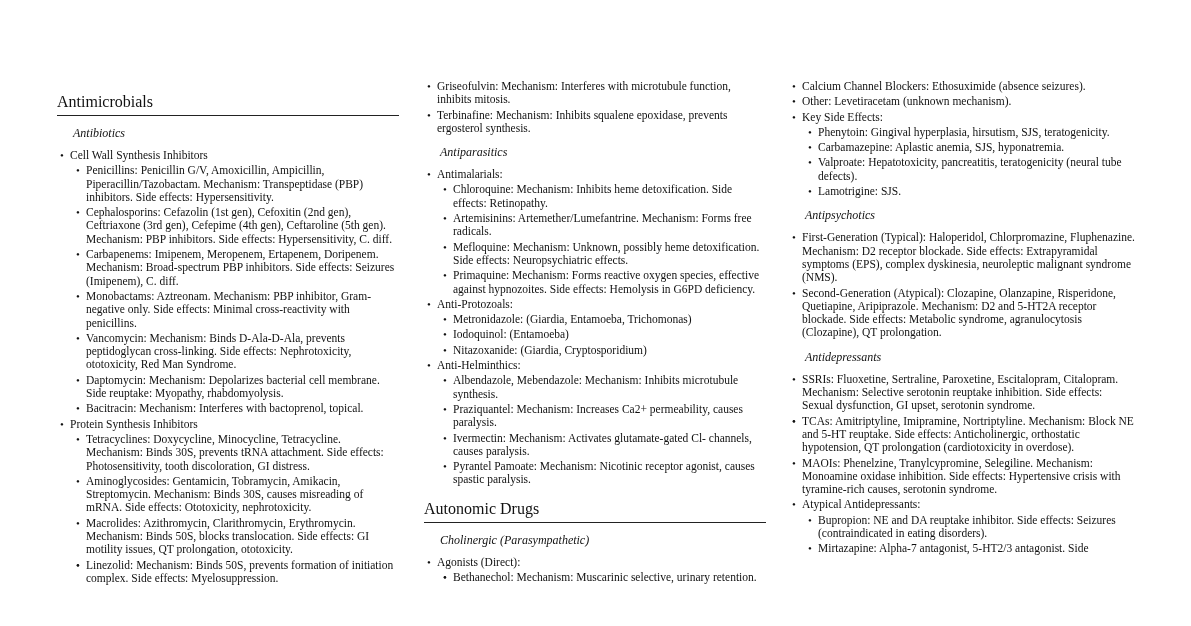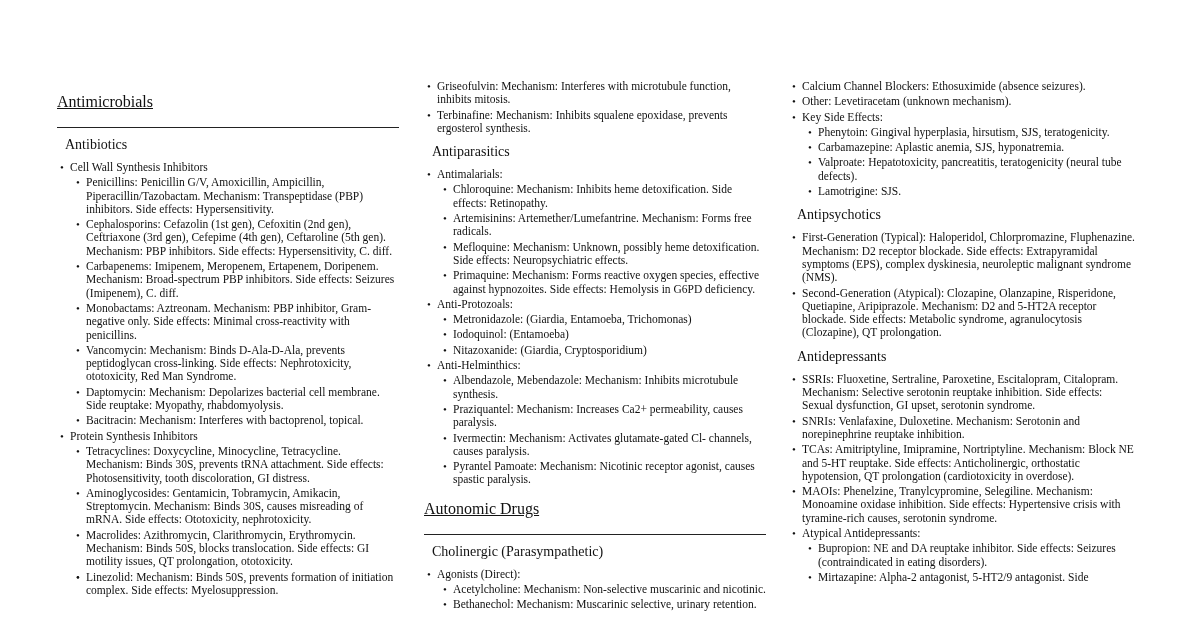--- a/index.html
+++ b/index.html
@@ -19,30 +19,30 @@
     box-sizing: border-box;
   }
   .col-1 { left: 57px;  width: 342px; }
   .col-2 { left: 424px; width: 342px; }
   .col-3 { left: 789px; width: 346px; }
 
   .h2 {
     font-size: 16px;
     line-height: 19px;
     margin: 12px 0 9px 0;
-    padding-bottom: 16px;
+    padding-bottom: 4px;
     border-bottom: 1.5px solid #222222;
     font-weight: normal;
-    text-decoration: underline;
   }
   .h3 {
-    font-size: 14px;
+    font-size: 12px;
     line-height: 16px;
-    margin: 9px 0 8px 8px;
+    margin: 9px 0 8px 16px;
     font-weight: normal;
+    font-style: italic;
   }
   .li1, .li2, .cont {
     font-size: 11.5px;
     line-height: 13.3px;
     margin: 0 0 2px 0;
     position: relative;
   }
   .li1 { padding-left: 13px; }
   .li2 { padding-left: 29px; }
   .cont { padding-left: 13px; }
@@ -89,36 +89,36 @@
       <div class="li2"><span class="bullet">•</span><span>Iodoquinol: (Entamoeba)</span></div>
       <div class="li2"><span class="bullet">•</span><span>Nitazoxanide: (Giardia, Cryptosporidium)</span></div>
       <div class="li1"><span class="bullet">•</span><span>Anti-Helminthics:</span></div>
       <div class="li2"><span class="bullet">•</span><span>Albendazole, Mebendazole: Mechanism: Inhibits microtubule synthesis.</span></div>
       <div class="li2"><span class="bullet">•</span><span>Praziquantel: Mechanism: Increases Ca2+ permeability, causes paralysis.</span></div>
       <div class="li2"><span class="bullet">•</span><span>Ivermectin: Mechanism: Activates glutamate-gated Cl- channels, causes paralysis.</span></div>
       <div class="li2"><span class="bullet">•</span><span>Pyrantel Pamoate: Mechanism: Nicotinic receptor agonist, causes spastic paralysis.</span></div>
       <div class="h2">Autonomic Drugs</div>
       <div class="h3">Cholinergic (Parasympathetic)</div>
       <div class="li1"><span class="bullet">•</span><span>Agonists (Direct):</span></div>
-      <div class="li2"><span class="bullet">•</span><span>Acetylcholine: Mechanism: Non-selective muscarinic and nicotinic.</span></div>
+      <div class="li2"><span class="bullet">•</span></div>
       <div class="li2"><span class="bullet">•</span><span>Bethanechol: Mechanism: Muscarinic selective, urinary retention.</span></div>
     </div>
   <div class="col col-3">
       <div class="li1"><span class="bullet">•</span><span>Calcium Channel Blockers: Ethosuximide (absence seizures).</span></div>
       <div class="li1"><span class="bullet">•</span><span>Other: Levetiracetam (unknown mechanism).</span></div>
       <div class="li1"><span class="bullet">•</span><span>Key Side Effects:</span></div>
       <div class="li2"><span class="bullet">•</span><span>Phenytoin: Gingival hyperplasia, hirsutism, SJS, teratogenicity.</span></div>
       <div class="li2"><span class="bullet">•</span><span>Carbamazepine: Aplastic anemia, SJS, hyponatremia.</span></div>
       <div class="li2"><span class="bullet">•</span><span>Valproate: Hepatotoxicity, pancreatitis, teratogenicity (neural tube defects).</span></div>
       <div class="li2"><span class="bullet">•</span><span>Lamotrigine: SJS.</span></div>
       <div class="h3">Antipsychotics</div>
       <div class="li1"><span class="bullet">•</span><span>First-Generation (Typical): Haloperidol, Chlorpromazine, Fluphenazine. Mechanism: D2 receptor blockade. Side effects: Extrapyramidal symptoms (EPS), complex dyskinesia, neuroleptic malignant syndrome (NMS).</span></div>
       <div class="li1"><span class="bullet">•</span><span>Second-Generation (Atypical): Clozapine, Olanzapine, Risperidone, Quetiapine, Aripiprazole. Mechanism: D2 and 5-HT2A receptor blockade. Side effects: Metabolic syndrome, agranulocytosis (Clozapine), QT prolongation.</span></div>
       <div class="h3">Antidepressants</div>
       <div class="li1"><span class="bullet">•</span><span>SSRIs: Fluoxetine, Sertraline, Paroxetine, Escitalopram, Citalopram. Mechanism: Selective serotonin reuptake inhibition. Side effects: Sexual dysfunction, GI upset, serotonin syndrome.</span></div>
-      <div class="li1"><span class="bullet">•</span><span>SNRIs: Venlafaxine, Duloxetine. Mechanism: Serotonin and norepinephrine reuptake inhibition.</span></div>
+      <div class="li1"><span class="bullet">•</span></div>
       <div class="li1"><span class="bullet">•</span><span>TCAs: Amitriptyline, Imipramine, Nortriptyline. Mechanism: Block NE and 5-HT reuptake. Side effects: Anticholinergic, orthostatic hypotension, QT prolongation (cardiotoxicity in overdose).</span></div>
       <div class="li1"><span class="bullet">•</span><span>MAOIs: Phenelzine, Tranylcypromine, Selegiline. Mechanism: Monoamine oxidase inhibition. Side effects: Hypertensive crisis with tyramine-rich causes, serotonin syndrome.</span></div>
       <div class="li1"><span class="bullet">•</span><span>Atypical Antidepressants:</span></div>
       <div class="li2"><span class="bullet">•</span><span>Bupropion: NE and DA reuptake inhibitor. Side effects: Seizures (contraindicated in eating disorders).</span></div>
-      <div class="li2"><span class="bullet">•</span><span>Mirtazapine: Alpha-2 antagonist, 5-HT2/9 antagonist. Side</span></div>
+      <div class="li2"><span class="bullet">•</span><span>Mirtazapine: Alpha-7 antagonist, 5-HT2/3 antagonist. Side</span></div>
     </div>
 </div>
 
 </body></html>

